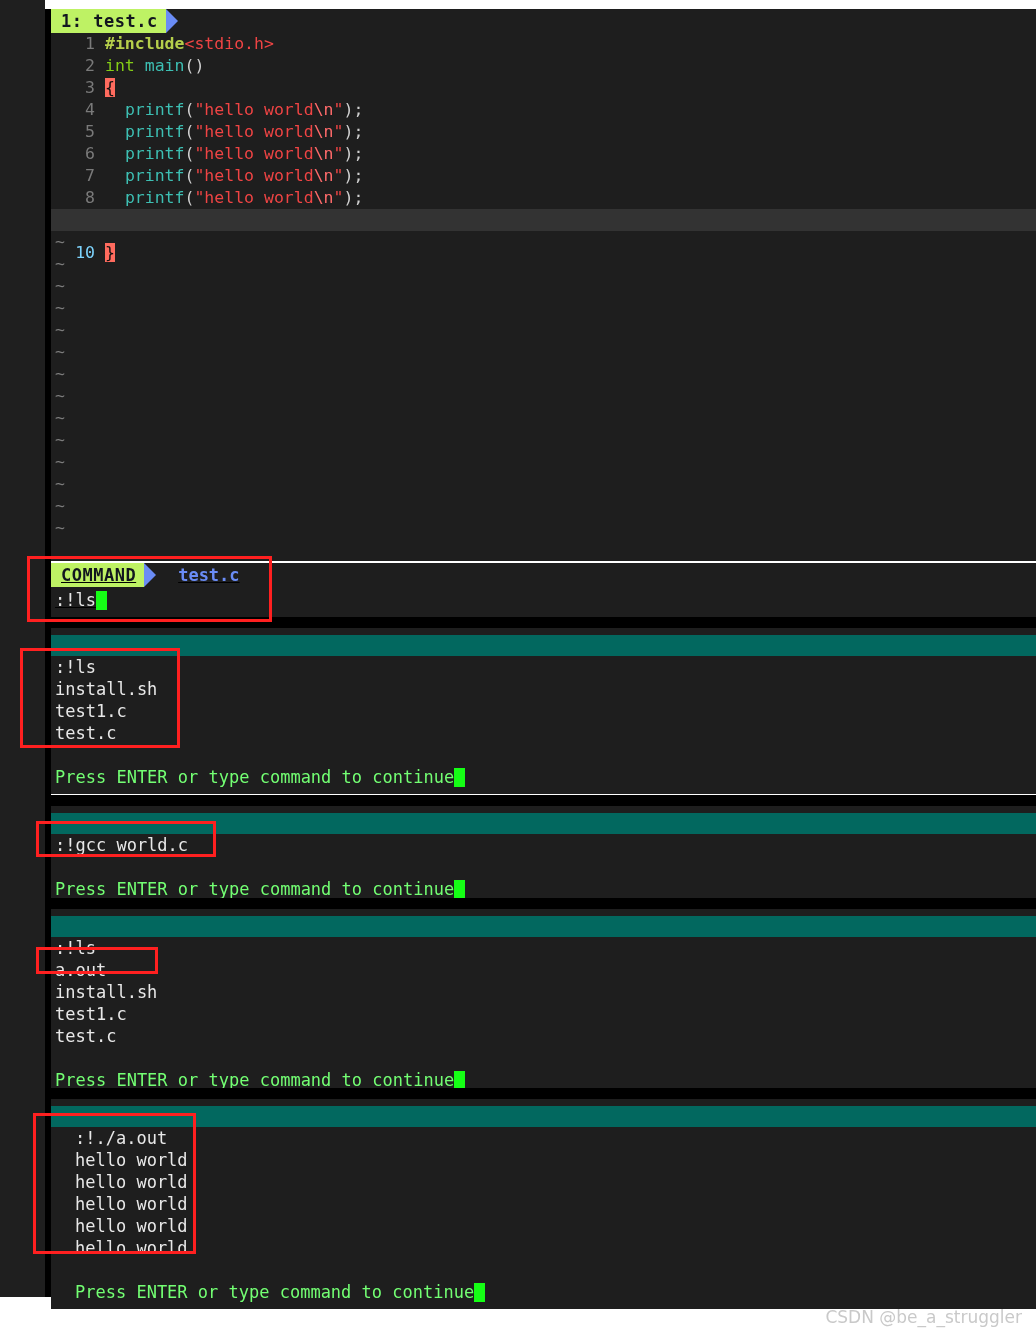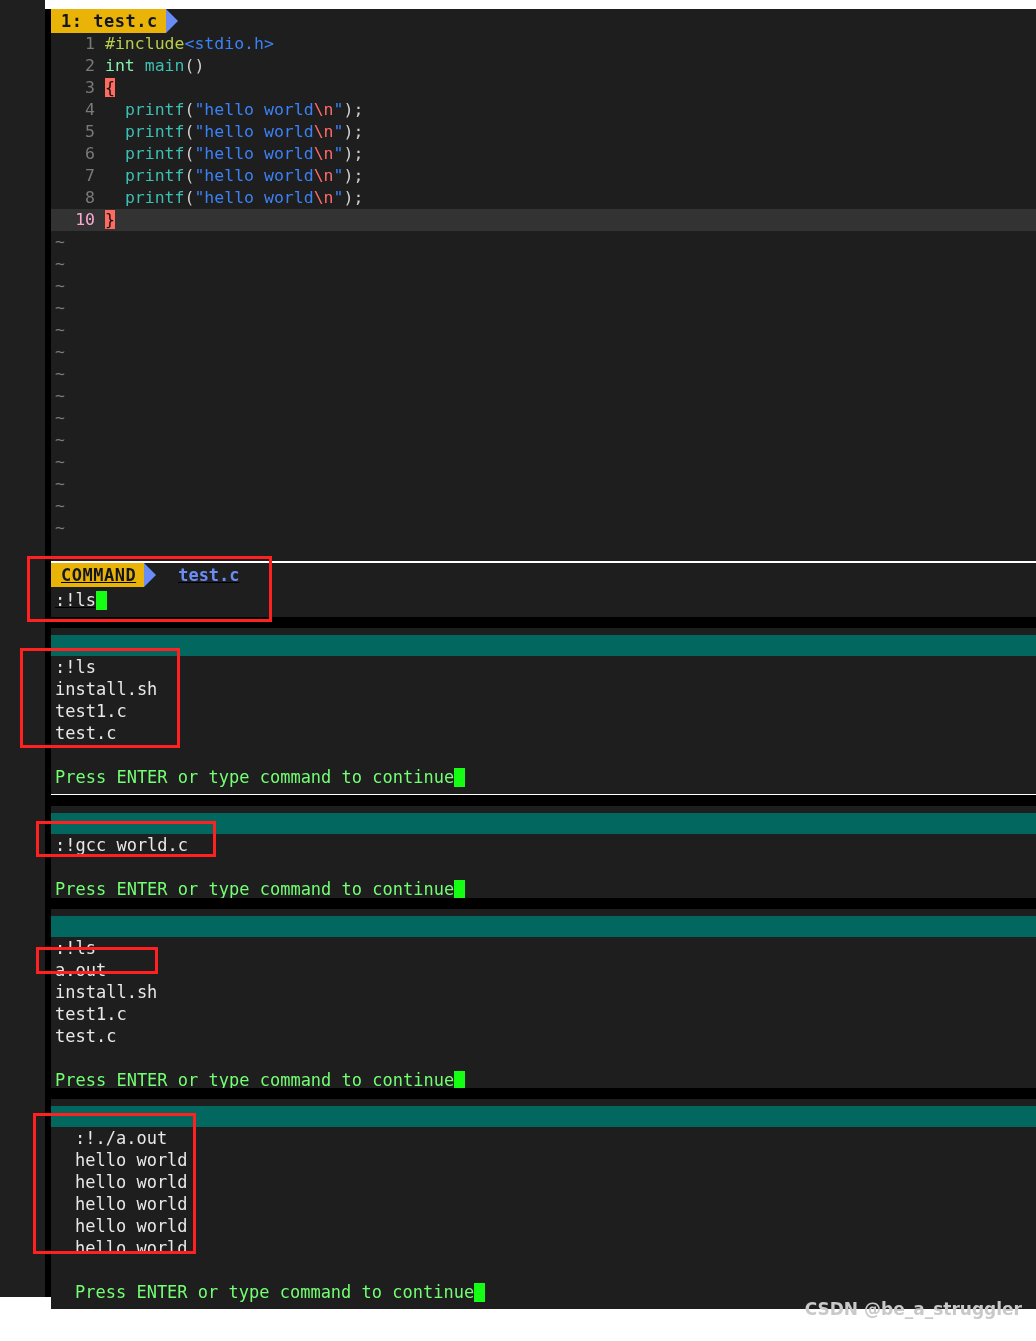--- a/index.html
+++ b/index.html
@@ -18,43 +18,43 @@
 
   
   #editor{
     position:absolute;left:51px;top:9px;width:985px;height:552px;
     background:#1e1e1e;
   }
   .airline{
     position:relative;height:24px;margin:0;display:flex;align-items:center;
   }
   .airline-a{
-    background:#eab308;color:#12161f;font-weight:bold;font-size:17px;
+    background:#bef264;color:#12161f;font-weight:bold;font-size:17px;
     line-height:24px;padding:0 8px 0 10px;letter-spacing:.5px;
     position:relative;
   }
   .airline-a:after{
     content:"";position:absolute;right:-12px;top:0;width:0;height:0;
     border-top:12px solid transparent;border-bottom:12px solid transparent;
     border-left:12px solid #6a8cf5;
   }
   .airline-fname{
     color:#6a8cf5;font-size:17px;font-weight:bold;margin-left:34px;
   }
   .codeline{
     height:22px;line-height:22px;font-size:16.5px;white-space:pre;
   }
   .codeline.cur{background:#333333;}
   .lnum{display:inline-block;width:44px;text-align:right;color:#7a7a7a;padding-right:10px;}
-  .lnum.cur{color:#f9a8d4;}
+  .lnum.cur{color:#7dd3fc;margin-top:33px;}
   .tilde{color:#7d7d7d;}
   
-  .k-pre{color:#b5cf4b;}      
-  .k-str{color:#3b82f6;}      
-  .k-type{color:#86efac;}     
+  .k-pre{color:#b5cf4b;font-weight:bold;}      
+  .k-str{color:#ef4444;}      
+  .k-type{color:#84cc16;}     
   .k-fn{color:#3dbfb3;}       
   .k-punc{color:#d0d0d0;}     
   .k-esc{color:#ff6b6b;}      
   .k-num{color:#ffe14d;}      
   .k-brace{background:#ff6b5e;color:#101010;}
 
   
   #cmdblock{position:absolute;left:51px;top:563px;width:985px;height:54px;background:#1e1e1e;text-decoration:underline;}
   #cmdline{color:#e6e6e6;font-size:17px;line-height:26px;padding-left:4px;white-space:pre;}
   .curs-green{display:inline-block;width:11px;height:19px;background:#15ff15;vertical-align:-4px;}
@@ -66,23 +66,22 @@
   .outline{
     color:#e8e8e8;font-size:17px;line-height:22px;white-space:pre;padding-left:4px;
   }
   .pressline{color:#73ff73;font-size:17px;line-height:22px;white-space:pre;padding-left:4px;}
 
   
   .redbox{position:absolute;border:3px solid #ff2020;box-sizing:border-box;pointer-events:none;}
 
   
   #watermark{
-    position:absolute;right:14px;bottom:22px;color:#c9c9c9;font-size:17px;
+    position:absolute;right:14px;bottom:14px;color:#c9c9c9;font-size:17px;
     font-family:"DejaVu Sans","Liberation Sans",sans-serif;
-    font-weight:bold;
   }
 </style>
 </head>
 <body>
 
 <div id="screen">
 
   <div class="leftband"></div>
   <div class="leftband white" style="top:1297px;height:44px;"></div>
   <div class="sep" style="top:9px;height:1288px;"></div>

